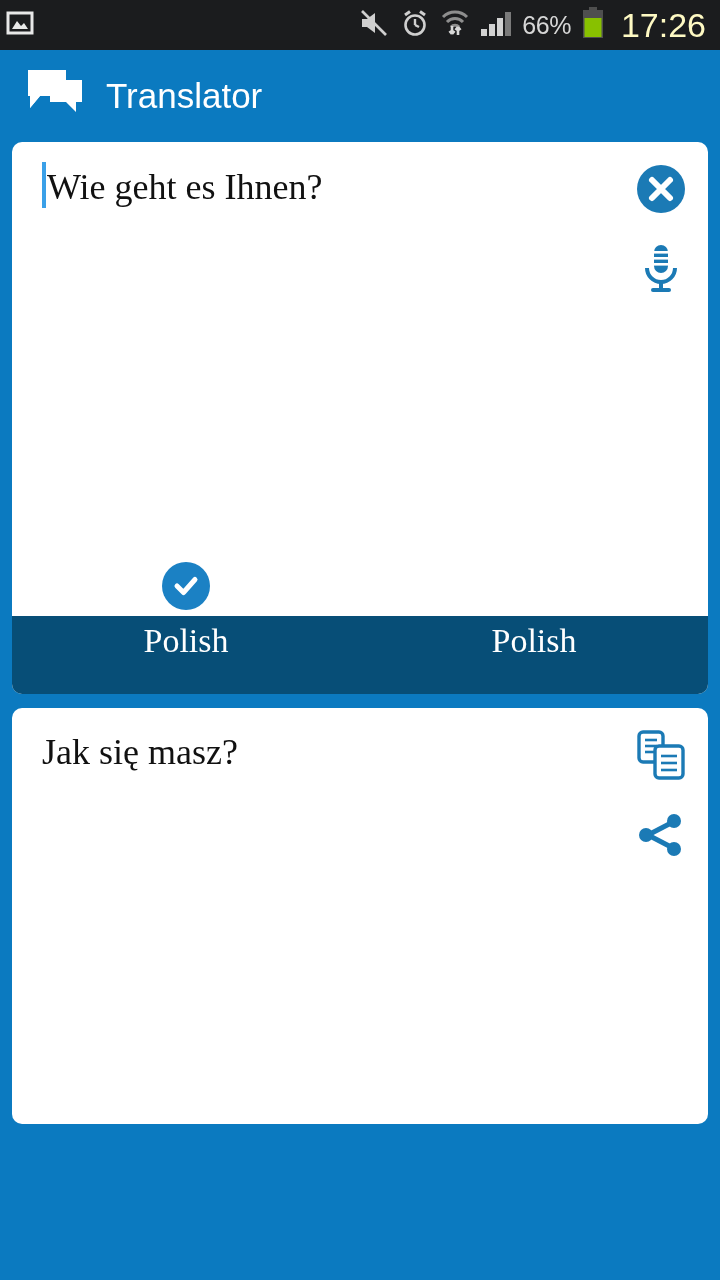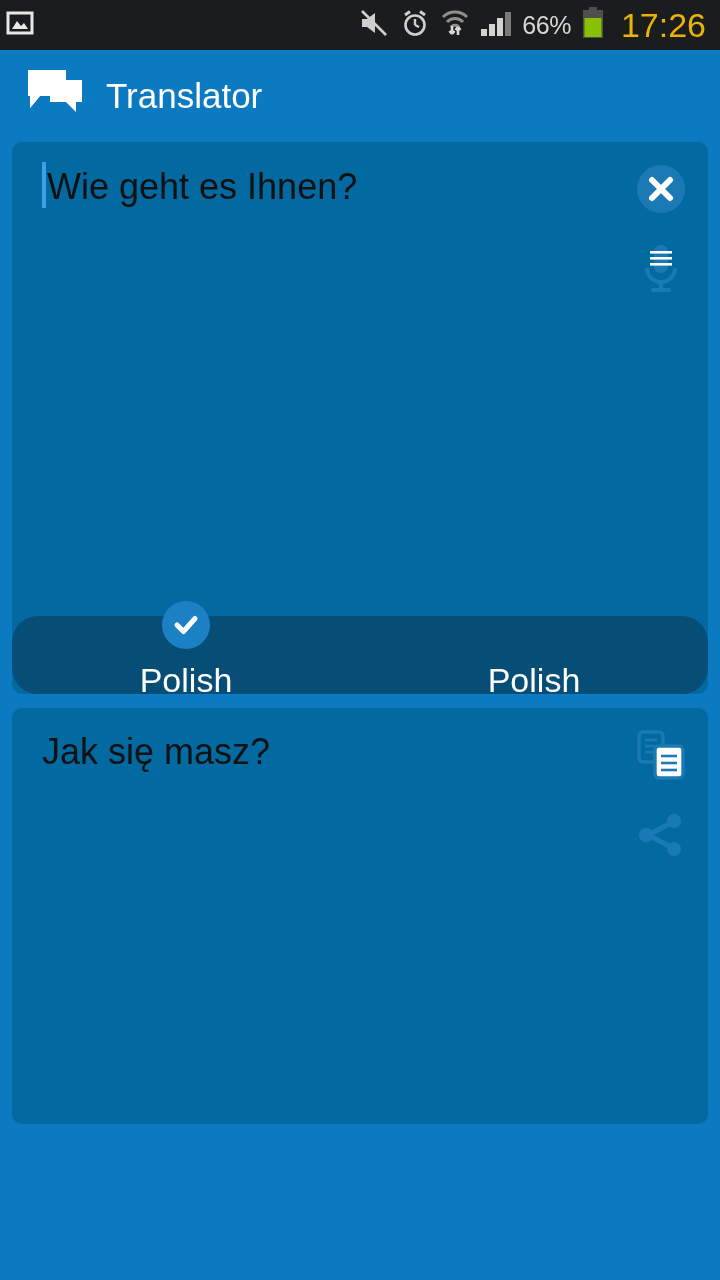--- a/index.html
+++ b/index.html
@@ -19,41 +19,42 @@
     padding:0 14px 0 6px;
   }
   .sb-left{ display:flex; align-items:center; gap:10px; }
   .sb-right{ margin-left:auto; display:flex; align-items:center; gap:10px; }
   .sb-icon{ display:block; }
   .sb-pct{
     color:#d6d6d6; font-size:25px; letter-spacing:-0.5px;
     font-family:"Liberation Sans", sans-serif;
   }
   .sb-clock{
-    color:#eab308; font-size:34px; letter-spacing:0px; margin-left:6px;
+    color:#fef9c3; font-size:34px; letter-spacing:0px; margin-left:6px;
     font-family:"Liberation Sans", sans-serif;
   }
 
   
   .appbar{
     height:92px; width:624px;
     background:#0b7ac0;
     display:flex; align-items:center;
     padding-left:26px; gap:22px;
   }
   .appbar-title{
     color:#ffffff; font-size:35px; font-weight:400;
   }
 
   
   .card{
     position:relative;
     margin:0 12px;
-    background:#0369a1;
+    background:#ffffff;
     border-radius:10px;
+    font-family:Liberation Serif, serif;
   }
   .card-input{ height:552px; }
   .card-output{ height:416px; margin-top:14px; }
 
   .text-area{
     position:absolute;
     left:30px; top:20px; right:110px;
     font-size:36px; color:#111111; line-height:1.35;
   }
   .caret{
@@ -76,21 +77,21 @@
   }
 
   
   .langbar{
     position:absolute;
     left:0; right:0; bottom:0;
     height:78px;
     background:#074e77;
     border-bottom-left-radius:10px;
     border-bottom-right-radius:10px;
-    display:flex; align-items:flex-end;border-radius:26px;
+    display:flex; align-items:flex-start;
   }
   .lang{
     flex:1; text-align:center;
     color:#ffffff; font-size:34px;
     position:relative;
   }
   .lang-check{
     position:absolute;
     left:50%; transform:translateX(-50%);
     top:-54px;

